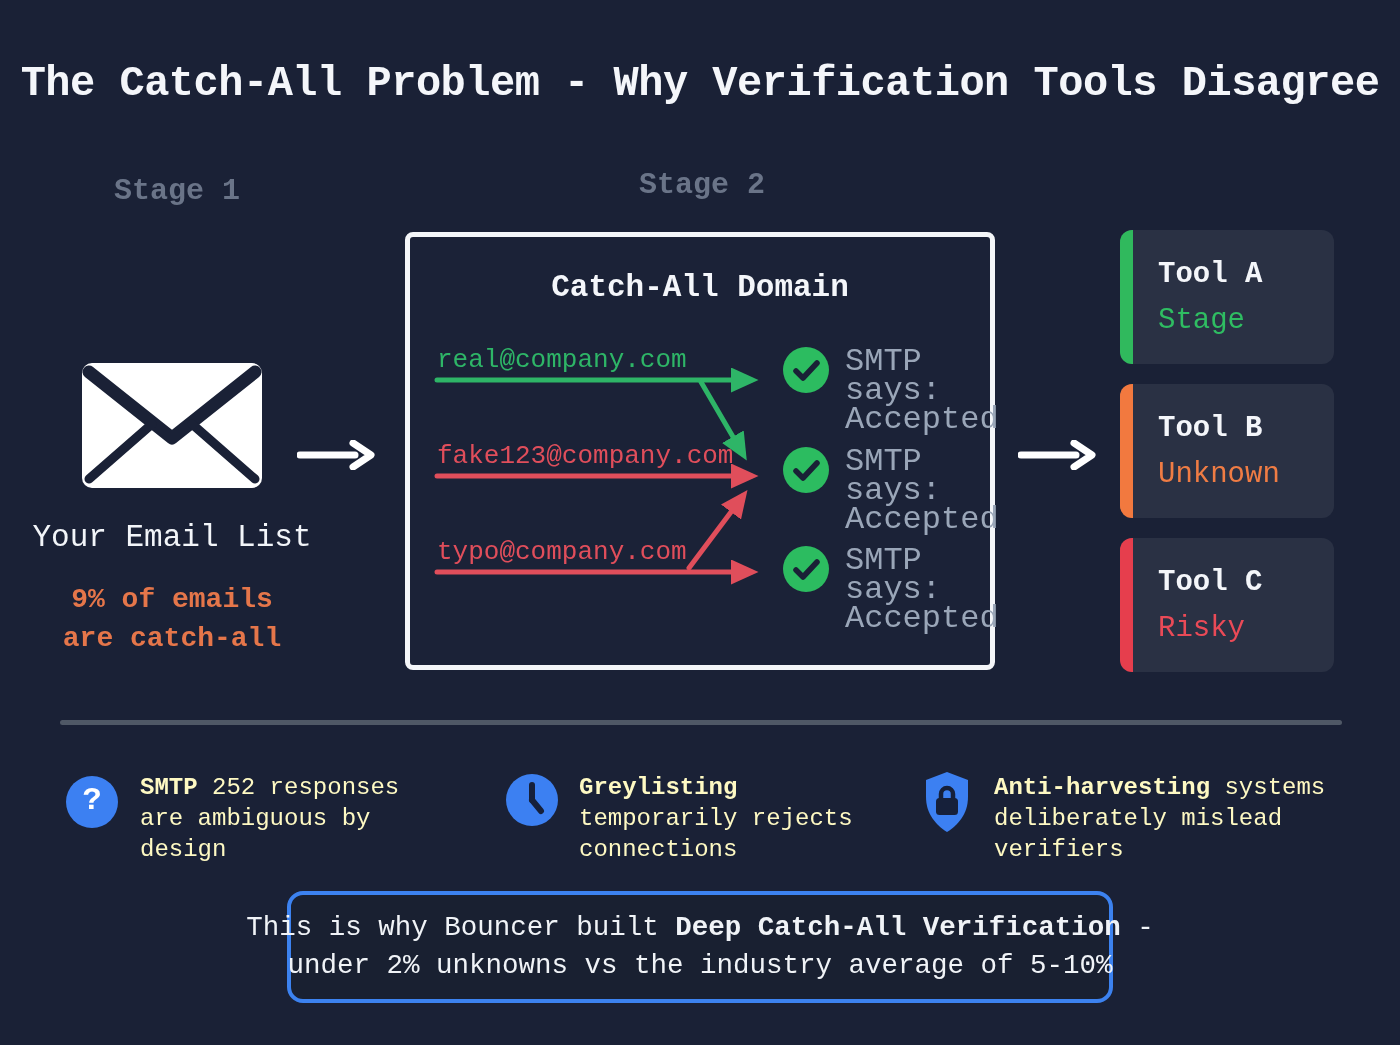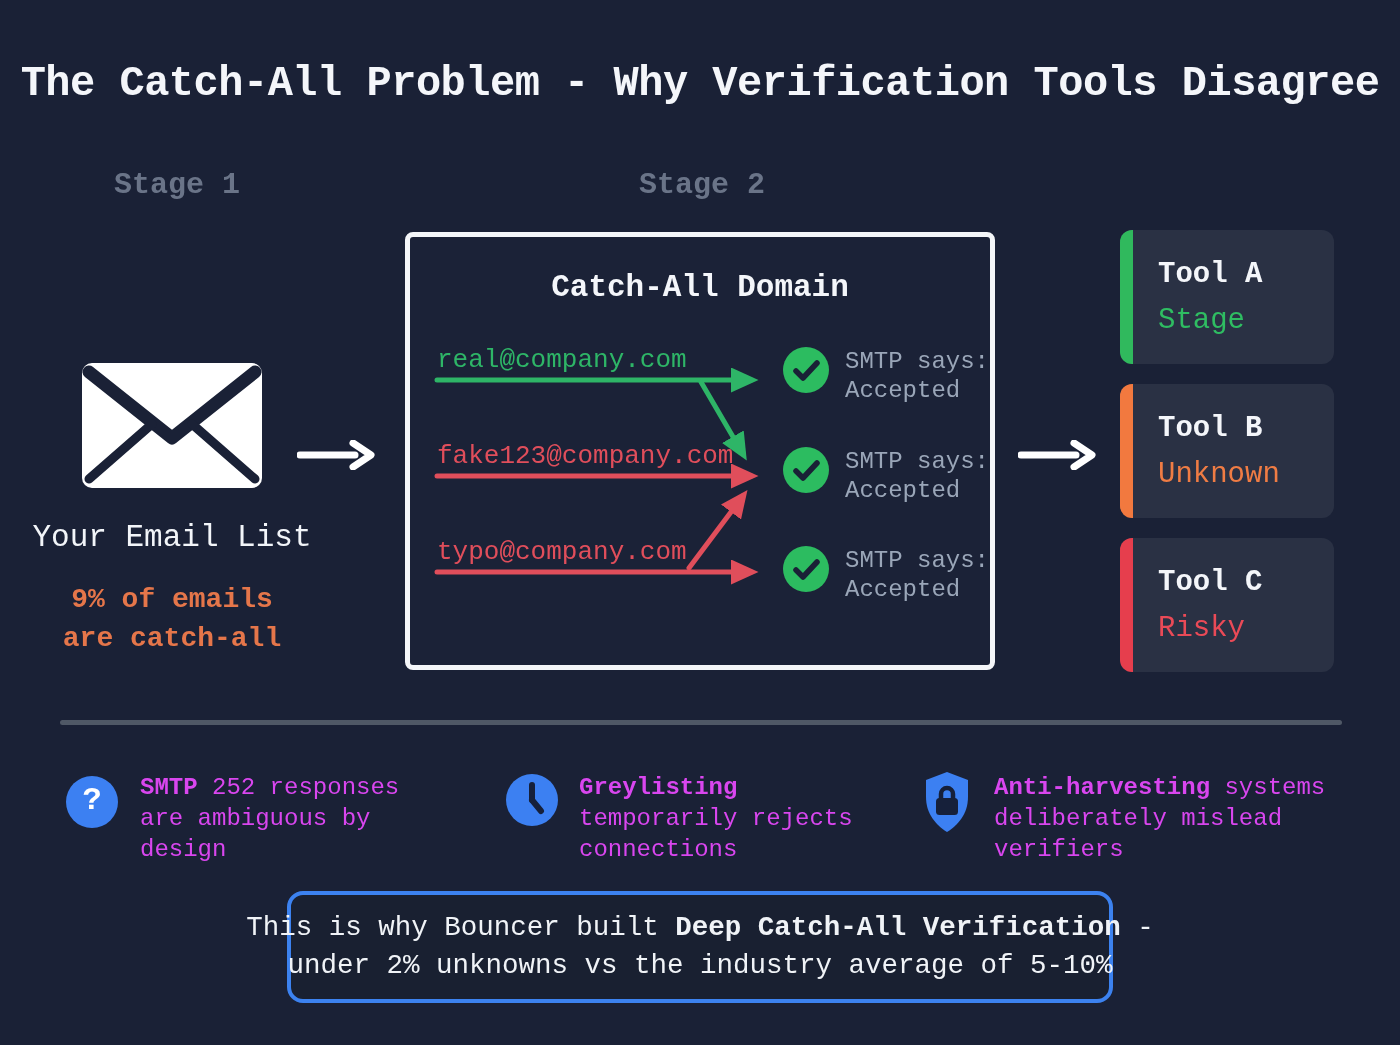--- a/index.html
+++ b/index.html
@@ -18,21 +18,21 @@
   .main-title {
     top: 60px; left: 0; width: 1400px;
     text-align: center;
     font-size: 42px; font-weight: 700; letter-spacing: -0.5px;
     color: #f4f6fa;
   }
   .stage-label {
     top: 168px; width: 220px; text-align: center;
     font-size: 30px; font-weight: 600; color: #6a7488;
   }
-  .stage-1 { left: 67px; }
+  .stage-1 { left: 67px; margin-top: 6px; }
   .stage-2 { left: 592px; }
   .stage-3 { left: 1121px; }
 
   
   .envelope { left: 77px; top: 358px; }
   .email-list-caption {
     left: 22px; top: 520px; width: 300px; text-align: center;
     font-size: 31px; font-weight: 400; color: #f2f5f9;
   }
   .catchall-stat {
@@ -63,21 +63,21 @@
   .email-invalid { color: #e04e5b; }
   .email-row-1 { top: 108px; }
   .email-row-2 { top: 204px; }
   .email-row-3 { top: 300px; }
   .check-badge { position: absolute; left: 373px; }
   .check-1 { top: 110px; }
   .check-2 { top: 210px; }
   .check-3 { top: 309px; }
   .smtp-note {
     position: absolute; left: 435px;
-    font-size: 24px; line-height: 29px; color: #9aa6b8;
+    font-size: 32px; line-height: 29px; color: #9aa6b8;
   }
   .smtp-1 { top: 110px; }
   .smtp-2 { top: 210px; }
   .smtp-3 { top: 309px; }
 
   
   .tool-card {
     left: 1120px; width: 214px; height: 134px;
     background: #2a3144; border-radius: 12px;
   }
@@ -114,21 +114,21 @@
     display: flex; align-items: center; justify-content: center;
   }
   .fact-icon-1 { left: 66px; top: 776px; }
   .fact-icon-2 { left: 506px; top: 774px; }
   .fact-icon-3 { left: 920px; top: 770px; }
   .question-glyph {
     color: #ffffff; font-size: 32px; font-weight: 700; line-height: 1;
     transform: translateY(-1px);
   }
   .fact-text {
-    font-size: 24px; line-height: 31px; color: #d946ef; font-weight: 400;
+    font-size: 24px; line-height: 31px; color: #fef9c3; font-weight: 400;
   }
   .fact-text b { font-weight: 700; }
   .fact-text-1 { left: 140px; top: 772px; width: 300px; }
   .fact-text-2 { left: 579px; top: 772px; width: 290px; }
   .fact-text-3 { left: 994px; top: 772px; width: 360px; }
 
   
   .callout {
     left: 287px; top: 891px; width: 826px; height: 112px;
     border: 4px solid #3c82f0; border-radius: 16px;

